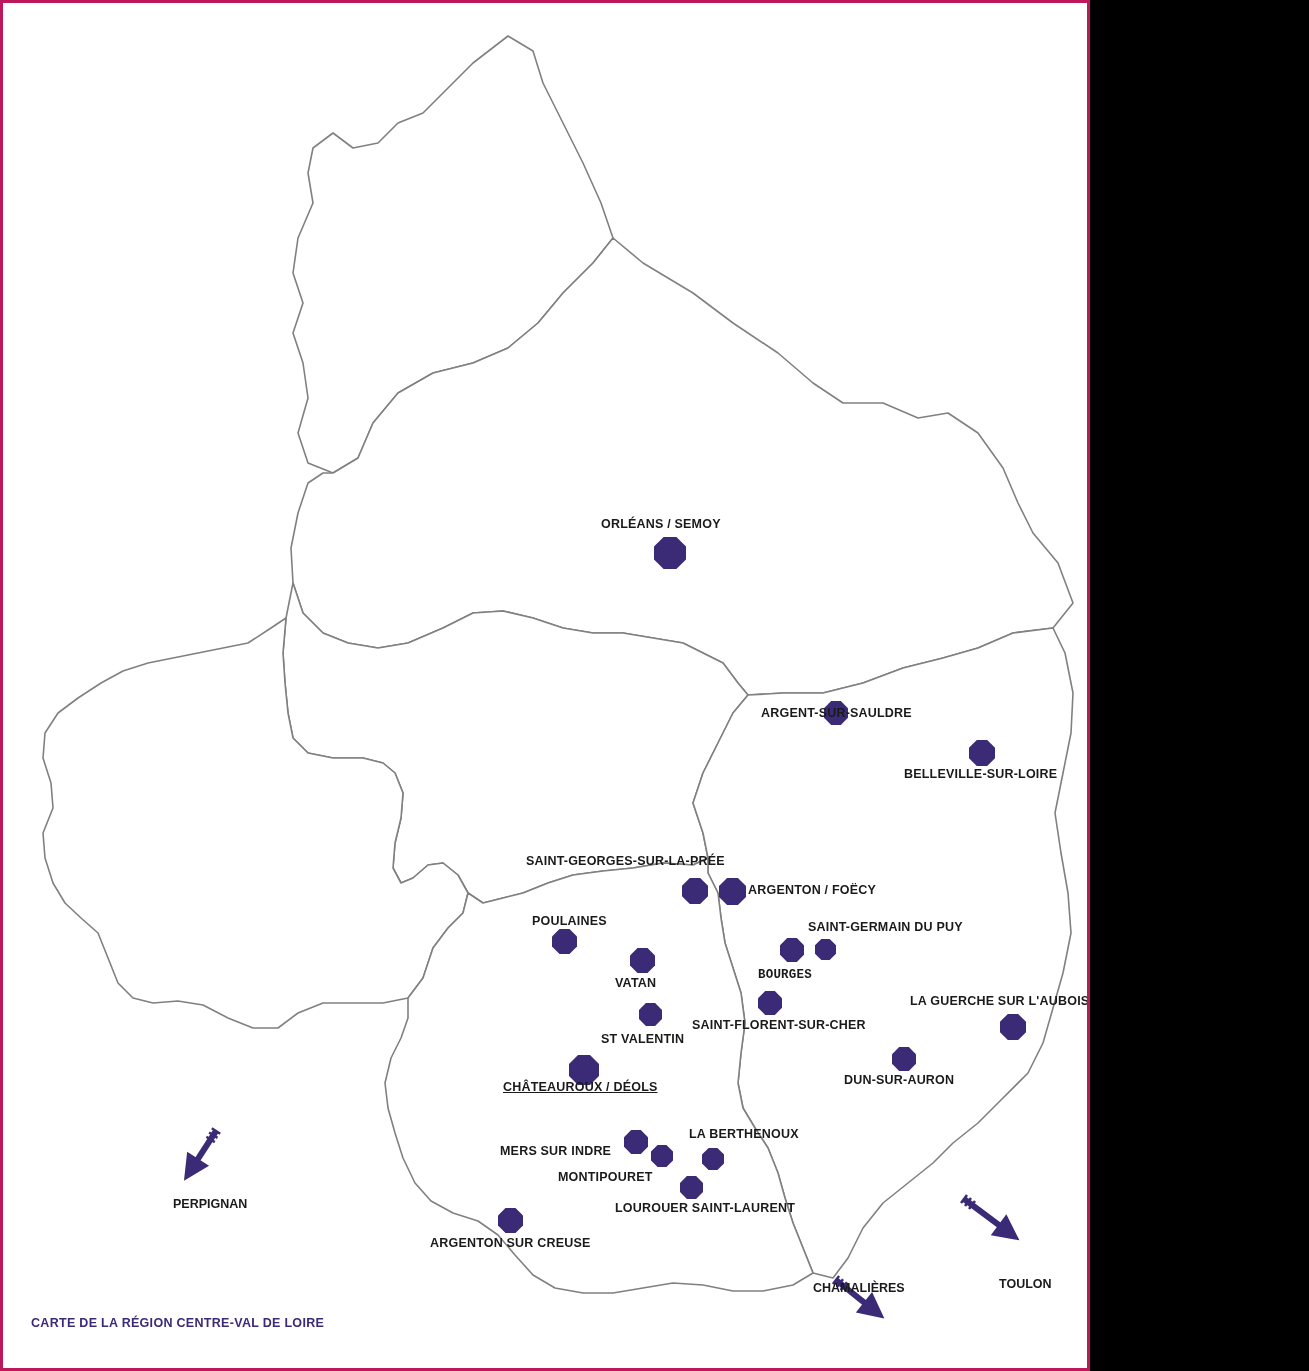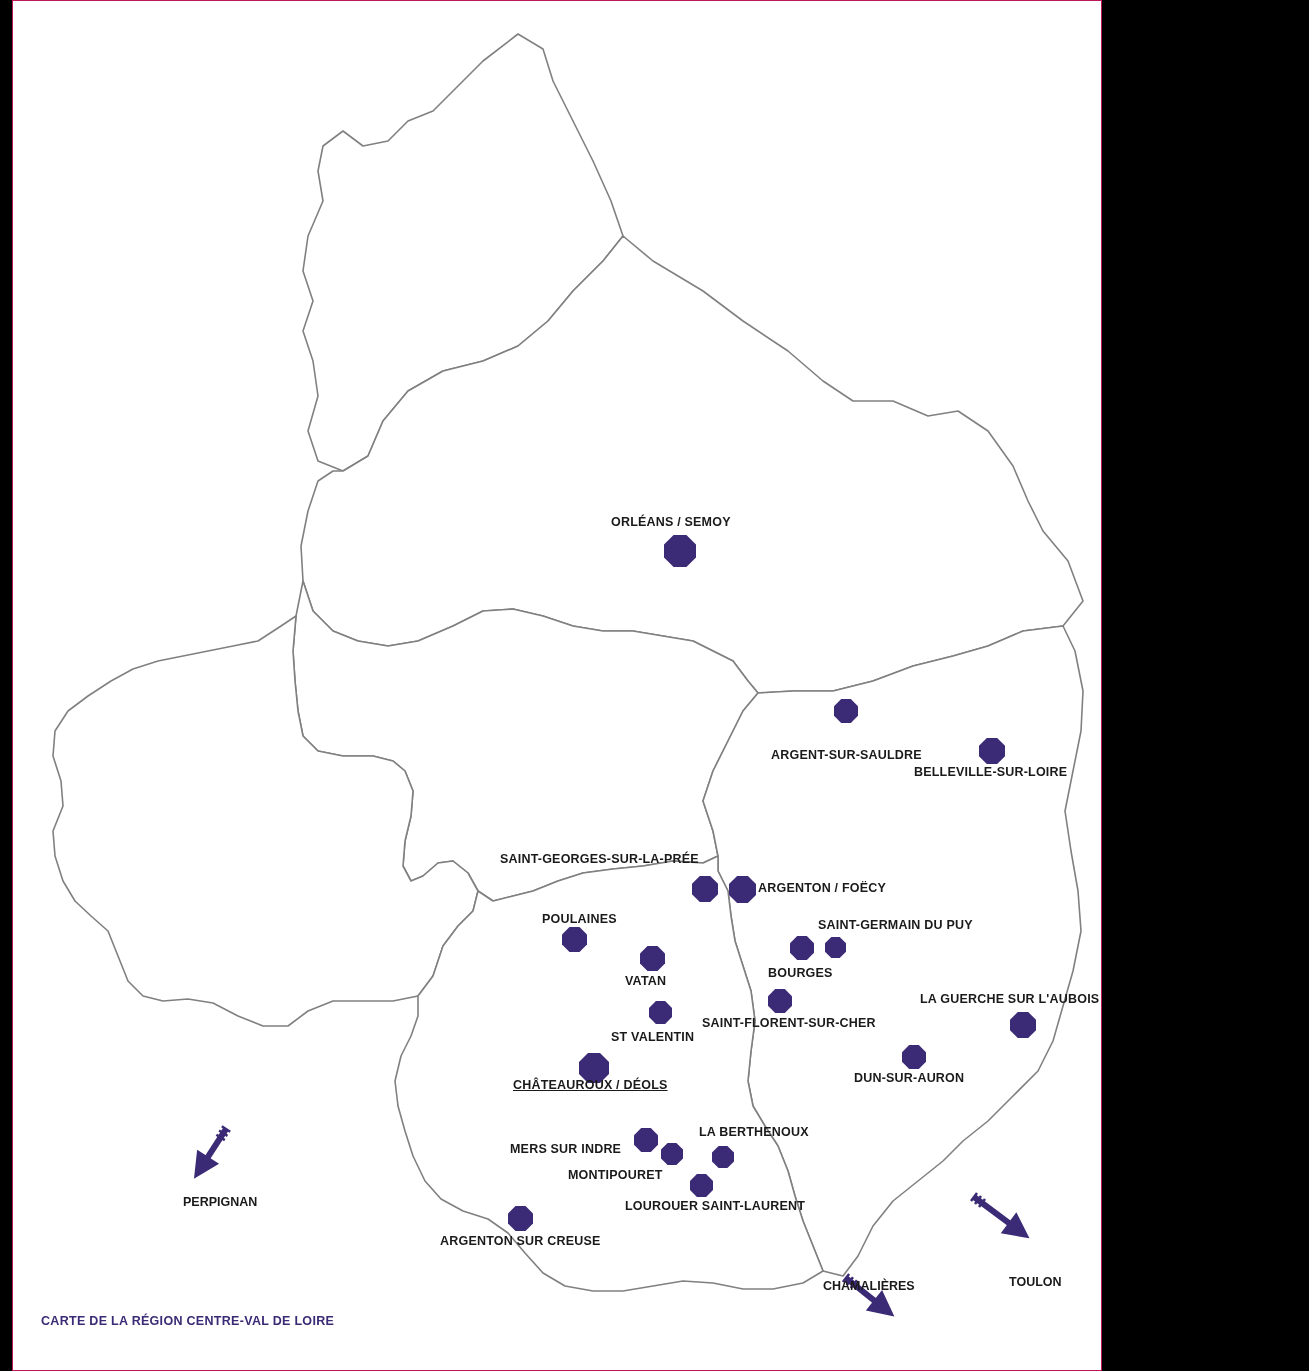--- a/index.html
+++ b/index.html
@@ -15,24 +15,23 @@
     overflow: hidden;
     font-family: "Liberation Sans", sans-serif;
   }
   #map-panel {
     position: absolute;
     left: 0;
     top: 0;
     width: 1090px;
     height: 1371px;
     background: #ffffff;
-    border: 1px solid #be185d;
+    border: 3px solid #be185d;
     box-sizing: border-box;
     overflow: hidden;
-    margin-left: 12px;
   }
   #map-svg {
     position: absolute;
     left: 0;
     top: 0;
   }
   .city-label {
     position: absolute;
     font-size: 12.5px;
     font-weight: bold;
@@ -86,33 +85,33 @@
         <path d="M745 692 L780 690 L820 690 L860 680 L900 665 L940 655 L975 645 L1010 630 L1050 625 L1062 650 L1070 690 L1068 730 L1060 770 L1052 810 L1058 850 L1065 890 L1068 930 L1060 970 L1050 1005 L1040 1040 L1025 1070 L1000 1095 L975 1120 L950 1140 L930 1160 L905 1180 L880 1200 L860 1225 L845 1255 L830 1275 L810 1270 L800 1245 L790 1220 L782 1195 L775 1170 L765 1145 L752 1125 L740 1105 L735 1080 L738 1050 L742 1020 L738 990 L730 965 L722 940 L718 915 L715 890 L705 870 L705 855 L700 830 L690 800 L700 770 L715 740 L730 710 Z"></path>
 
         <path d="M705 855 L705 870 L715 890 L718 915 L722 940 L730 965 L738 990 L742 1020 L738 1050 L735 1080 L740 1105 L752 1125 L765 1145 L775 1170 L782 1195 L790 1220 L800 1245 L810 1270 L790 1282 L760 1288 L730 1288 L700 1282 L670 1280 L640 1285 L610 1290 L580 1290 L552 1285 L530 1272 L512 1252 L495 1232 L475 1218 L450 1210 L428 1198 L412 1180 L400 1155 L392 1130 L385 1105 L382 1080 L388 1055 L398 1035 L405 1015 L405 995 L420 975 L430 945 L445 925 L460 910 L465 890 L480 900 L500 895 L520 890 L545 880 L570 872 L600 868 L630 865 L660 860 L690 862 Z"></path>
       </g>
     </svg>
 
     <div id="cities-layer">
         <div class="marker" style="left: 651px; top: 534px; width: 32px; height: 32px; background: rgb(59, 42, 117);"></div>
         <div class="city-label" style="left: 598px; top: 515px;">ORLÉANS / SEMOY</div>
         <div class="marker" style="left: 821px; top: 698px; width: 24px; height: 24px; background: rgb(59, 42, 117);"></div>
-        <div class="city-label" style="left: 758px; top: 748px;">ARGENT-SUR-SAULDRE</div>
+        <div class="city-label" style="left: 758px; top: 704px;">ARGENT-SUR-SAULDRE</div>
         <div class="marker" style="left: 966px; top: 737px; width: 26px; height: 26px; background: rgb(59, 42, 117);"></div>
         <div class="city-label" style="left: 901px; top: 765px;">BELLEVILLE-SUR-LOIRE</div>
         <div class="marker" style="left: 679px; top: 875px; width: 26px; height: 26px; background: rgb(59, 42, 117);"></div>
-        <div class="city-label" style="left: 487px; top: 852px;">SAINT-GEORGES-SUR-LA-PRÉE</div>
+        <div class="city-label" style="left: 523px; top: 852px;">SAINT-GEORGES-SUR-LA-PRÉE</div>
         <div class="marker" style="left: 716px; top: 875px; width: 27px; height: 27px; background: rgb(59, 42, 117);"></div>
         <div class="city-label" style="left: 745px; top: 881px;">ARGENTON / FOËCY</div>
         <div class="marker" style="left: 549px; top: 926px; width: 25px; height: 25px; background: rgb(59, 42, 117);"></div>
         <div class="city-label" style="left: 529px; top: 912px;">POULAINES</div>
         <div class="marker" style="left: 812px; top: 936px; width: 21px; height: 21px; background: rgb(59, 42, 117);"></div>
         <div class="city-label" style="left: 805px; top: 918px; text-align: right;">SAINT-GERMAIN DU PUY</div>
         <div class="marker" style="left: 777px; top: 935px; width: 24px; height: 24px; background: rgb(59, 42, 117);"></div>
-        <div class="city-label" style="left: 755px; top: 966px;">BOURGES</div>
+        <div class="city-label" style="left: 755px; top: 966px; font-family: Liberation Mono, monospace;">BOURGES</div>
         <div class="marker" style="left: 627px; top: 945px; width: 25px; height: 25px; background: rgb(59, 42, 117);"></div>
         <div class="city-label" style="left: 612px; top: 974px;">VATAN</div>
         <div class="marker" style="left: 997px; top: 1011px; width: 26px; height: 26px; background: rgb(59, 42, 117);"></div>
         <div class="city-label" style="left: 907px; top: 992px;">LA GUERCHE SUR L'AUBOIS</div>
         <div class="marker" style="left: 755px; top: 988px; width: 24px; height: 24px; background: rgb(59, 42, 117);"></div>
         <div class="city-label" style="left: 689px; top: 1016px;">SAINT-FLORENT-SUR-CHER</div>
         <div class="marker" style="left: 636px; top: 1000px; width: 23px; height: 23px; background: rgb(59, 42, 117);"></div>
         <div class="city-label" style="left: 598px; top: 1030px;">ST VALENTIN</div>
         <div class="marker" style="left: 889px; top: 1044px; width: 24px; height: 24px; background: rgb(59, 42, 117);"></div>
         <div class="city-label" style="left: 841px; top: 1071px;">DUN-SUR-AURON</div>

